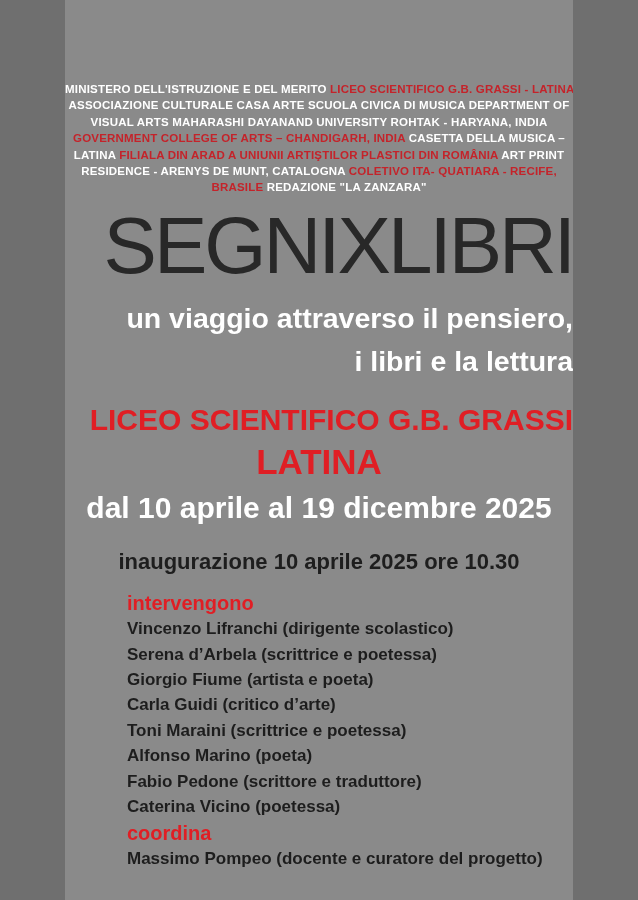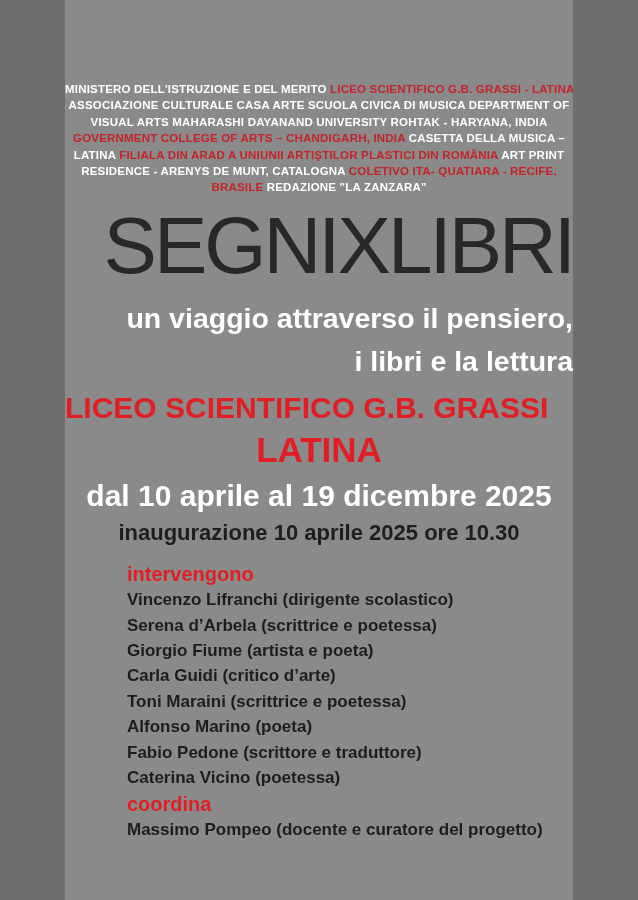--- a/index.html
+++ b/index.html
@@ -42,40 +42,40 @@
   
   .subtitle {
     margin-top: 8px;
     text-align: right;
     font-size: 28.5px;
     line-height: 1.52;
     color: #ffffff;
   }
   
   .venue-name {
-    margin-top: 8px;
-    text-align: left;
+    margin-top: 20px;
+    text-align: right;
     font-size: 30px;
     color: #e01e24;
   }
   .venue-city {
     margin-top: 5px;
     text-align: center;
     font-size: 35px;
     color: #e01e24;
   }
   
   .date-period {
     margin-top: 9px;
     text-align: center;
     font-size: 30px;
     color: #ffffff;
   }
   .date-inauguration {
-    margin-top: 7px;
+    margin-top: 24px;
     text-align: center;
     font-size: 22px;
     color: #1e1e1e;
   }
   
   .left-section {
     margin: 15px 0 0 62px;
     text-align: left;
   }
   .section-heading {

